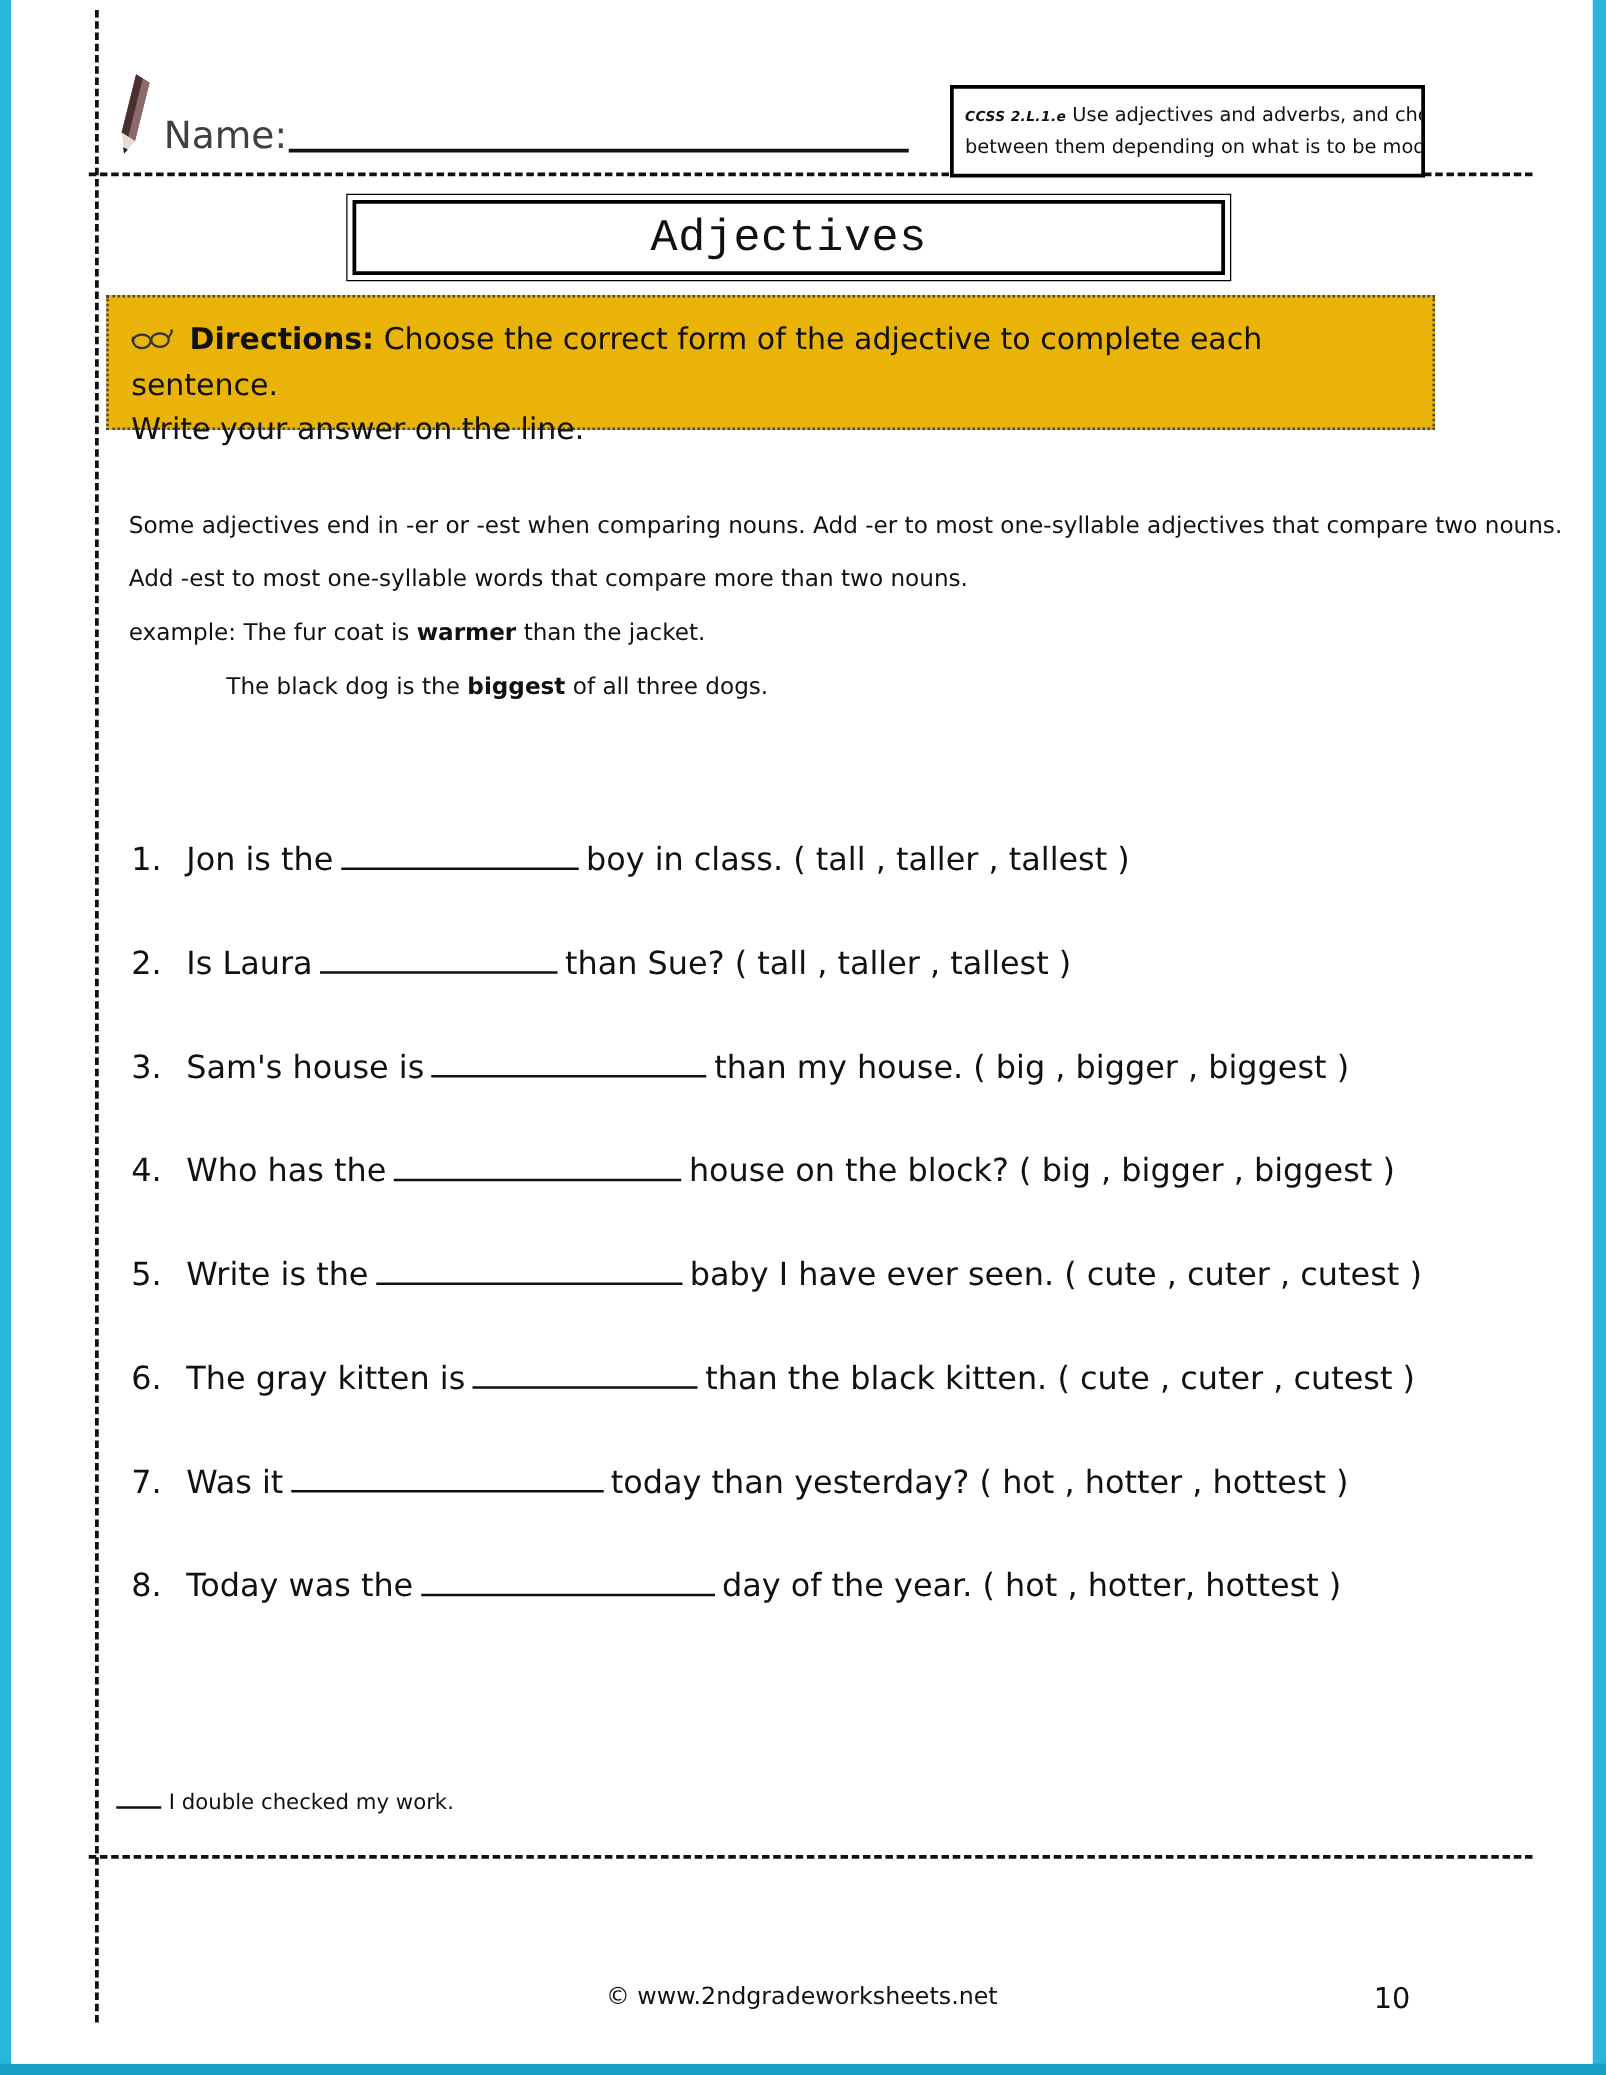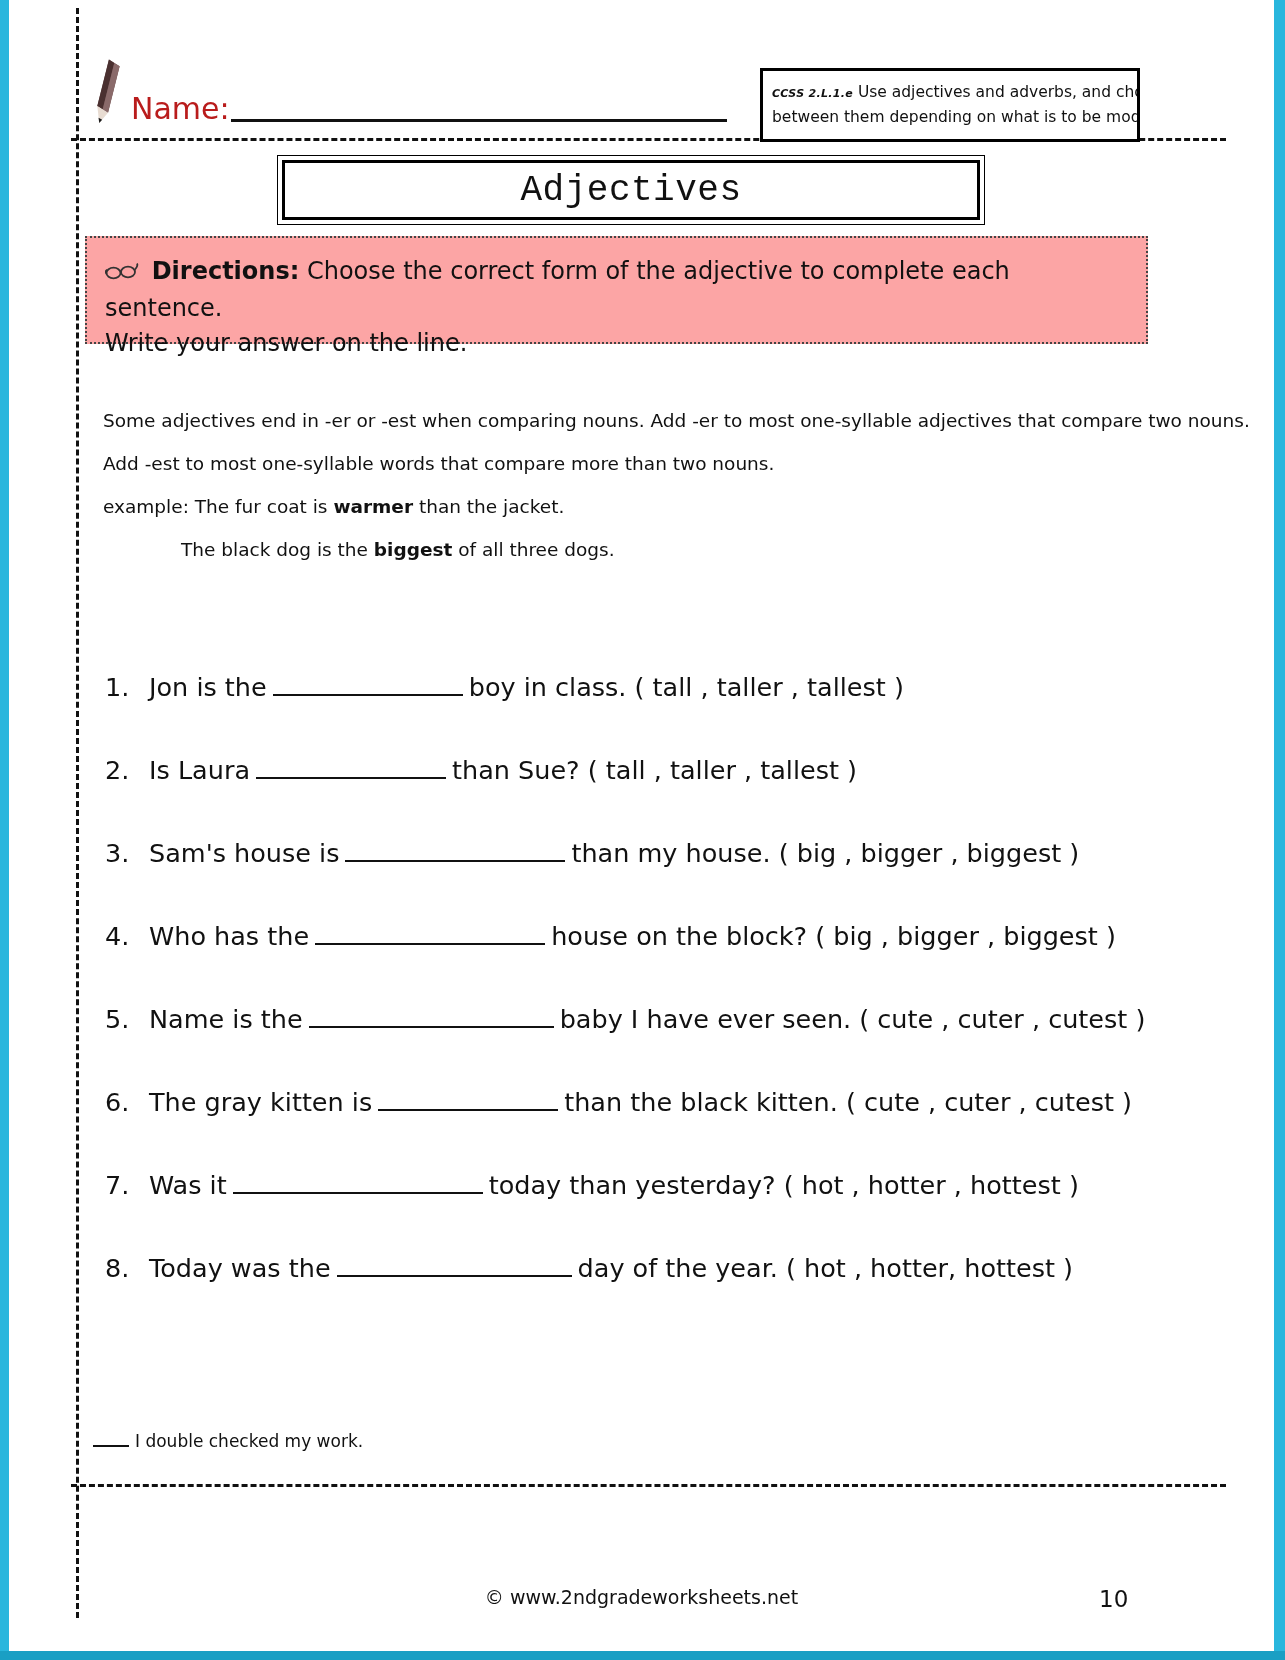--- a/index.html
+++ b/index.html
@@ -74,21 +74,21 @@
   .pencil-icon {
     width: 40px;
     height: 72px;
     position: relative;
     margin-right: 4px;
     flex: none;
   }
   .name-label {
     font-family: "DejaVu Sans", sans-serif;
     font-size: 30px;
-    color: #b91c1c;
+    color: #404040;
     line-height: 1;
     padding-bottom: 4px;
     white-space: nowrap;
   }
   .name-line {
     flex: 1;
     border-bottom: 3px solid #111;
     margin-bottom: 6px;
     margin-left: 1px;
   }
@@ -146,21 +146,21 @@
     letter-spacing: 0.5px;
   }
 
   
   .directions-box {
     position: absolute;
     left: 76px; top: 236px;
     width: 1063px;
     height: 108px;
     border: 2px dotted #444;
-    background: #fca5a5;
+    background: #eab308;
     box-sizing: border-box;
     padding: 16px 18px 0 18px;
   }
   .directions-line {
     font-family: "DejaVu Sans", sans-serif;
     font-size: 24px;
     line-height: 1.45;
     color: #111;
   }
   .glasses-icon {
@@ -345,21 +345,21 @@
       <span>than my house. ( big , bigger , biggest )</span>
     </div>
     <div class="q-row">
       <span class="q-num">4.</span>
       <span> Who has the</span>
       <span class="q-blank" style="width: 230px;"></span>
       <span>house on the block? ( big , bigger , biggest )</span>
     </div>
     <div class="q-row">
       <span class="q-num">5.</span>
-      <span>Name is the</span>
+      <span>Write is the</span>
       <span class="q-blank" style="width: 245px;"></span>
       <span>baby I have ever seen. ( cute , cuter , cutest )</span>
     </div>
     <div class="q-row">
       <span class="q-num">6.</span>
       <span>The gray kitten is</span>
       <span class="q-blank" style="width: 180px;"></span>
       <span>than the black kitten. ( cute , cuter , cutest )</span>
     </div>
     <div class="q-row">

